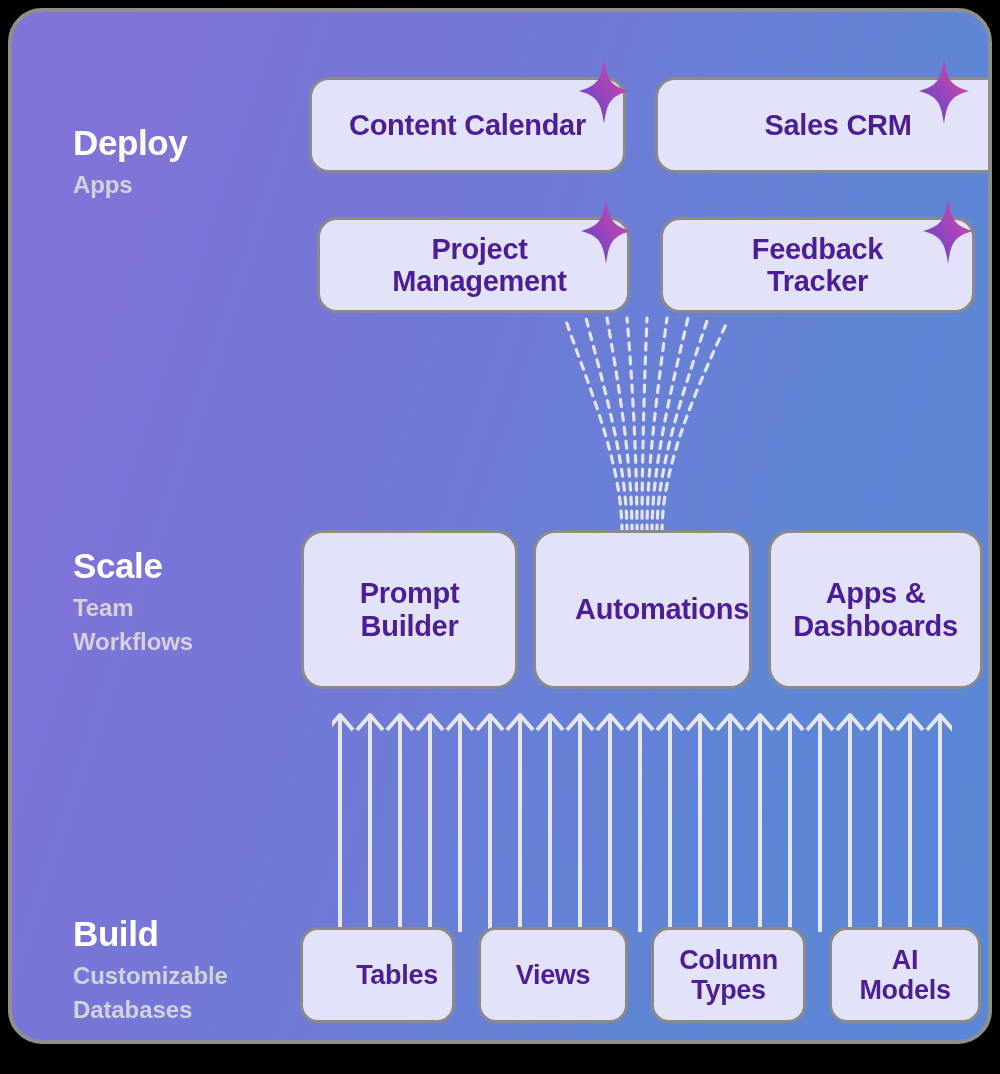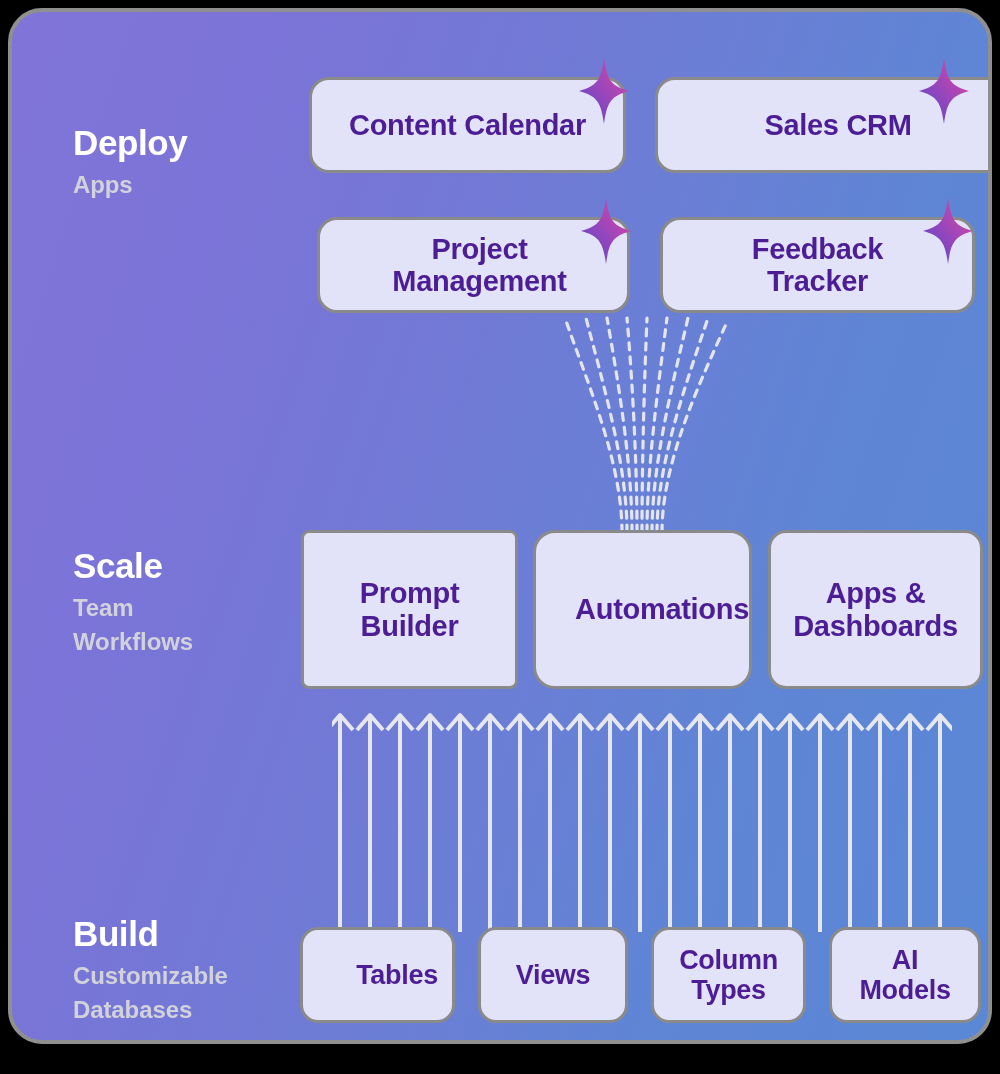--- a/index.html
+++ b/index.html
@@ -96,23 +96,23 @@
   #card-project-mgmt     { left: 305px; top: 205px; width: 313px; padding-left: 12px; }
   #card-feedback-tracker { left: 648px; top: 205px; width: 315px; }
 
   
   .card.scale {
     top: 518px;
     height: 159px;
     font-size: 29px;
     border-radius: 22px;
   }
-  #card-prompt-builder   { left: 289px; width: 217px; border-radius: 8px; }
+  #card-prompt-builder   { left: 289px; width: 217px; }
   #card-automations      { left: 521px; width: 219px; justify-content: flex-end; }
-  #card-apps-dashboards  { left: 756px; width: 215px; border-radius: 18px; }
+  #card-apps-dashboards  { left: 756px; width: 215px; }
 
   
   .card.build {
     top: 915px;
     height: 96px;
     font-size: 27px;
     border-radius: 18px;
   }
   #card-tables       { left: 288px; width: 155px; padding-left: 39px; }
   #card-views        { left: 466px; width: 150px; }

